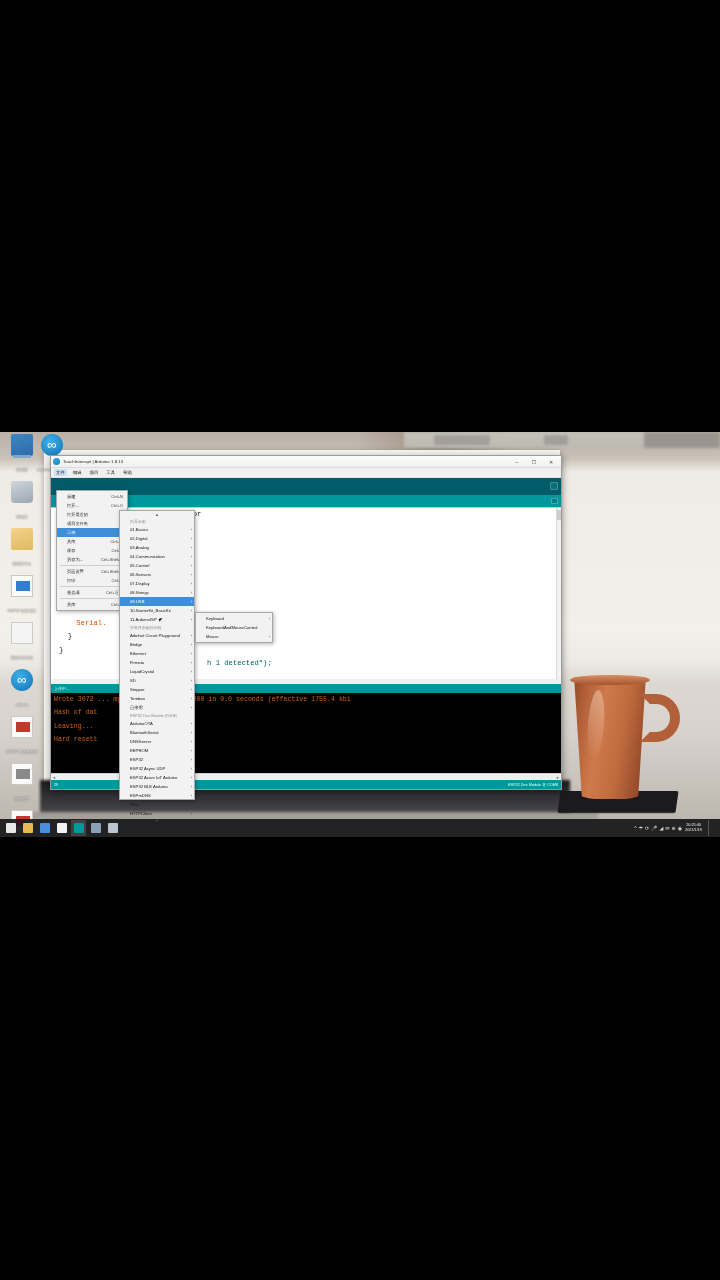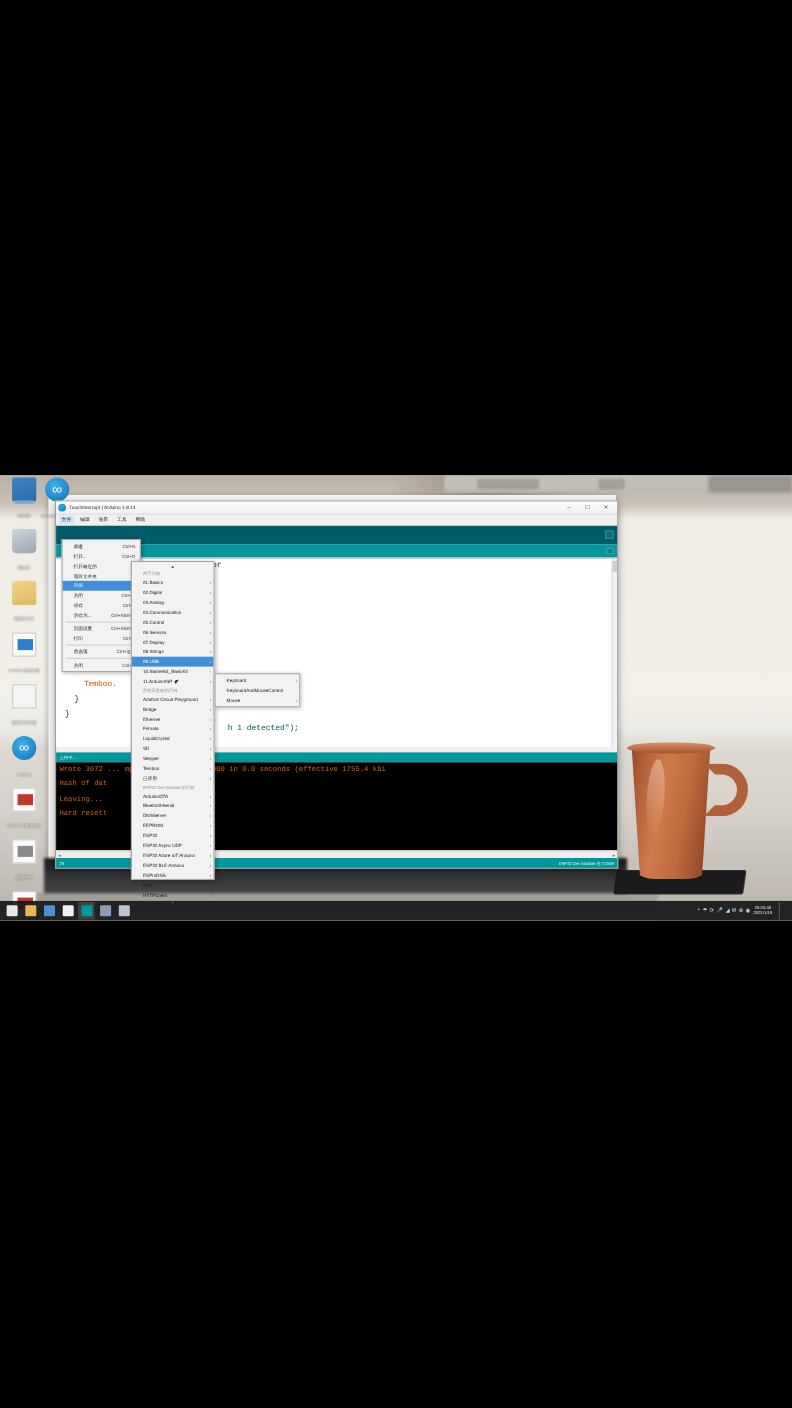--- a/index.html
+++ b/index.html
@@ -333,21 +333,21 @@
           </div>
         <div class="code-line"><span class="">e time to bring up serial monitor</span></div>
             <div class="code-line"><span class=""> Touch Interrupt Test");</span></div>
             <div class="code-line"><span class="">2, gotTouch1, threshold);</span></div>
             <div class="code-line"><span class="">3, gotTouch2, threshold);</span></div>
             <div class="code-line"><span class="">}</span></div>
             <div class="code-line"><span class=""></span></div>
             <div class="code-line"><span class="fn">void loop()</span></div>
             <div class="code-line"><span class="kw">  if(touch1</span></div>
             <div class="code-line"><span class="">    touch1d</span></div>
-            <div class="code-line"><span class="fn">    Temboo.</span></div>
+            <div class="code-line"><span class="fn">    Serial.</span></div>
             <div class="code-line"><span class="">  }</span></div>
             <div class="code-line"><span class="">}</span></div>
             <div class="code-line" style="position: absolute; left: 152px; top: 122px;"><span class="kw">se;</span></div>
             <div class="code-line" style="position: absolute; left: 148px; top: 149px;"><span class="str">h 1 detected");</span></div>
           </div>
 
         <div class="ide-console-head">
           <span>上传中...</span>
         </div>
 

